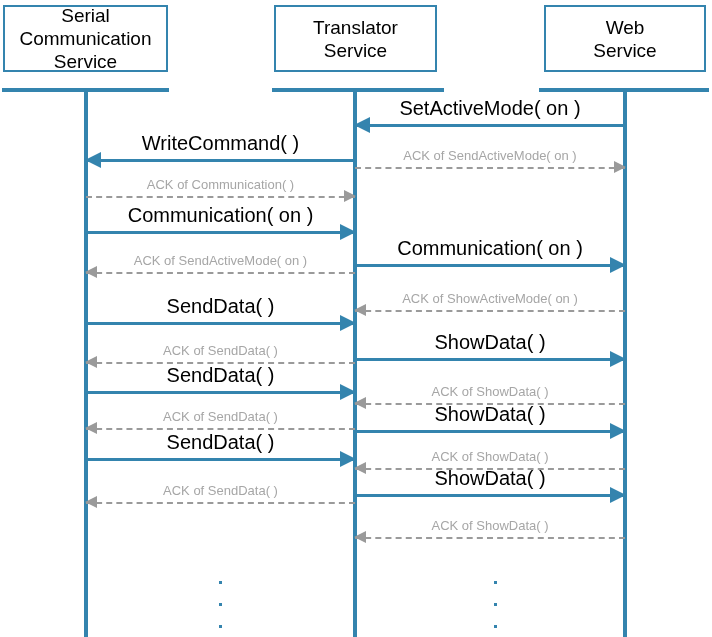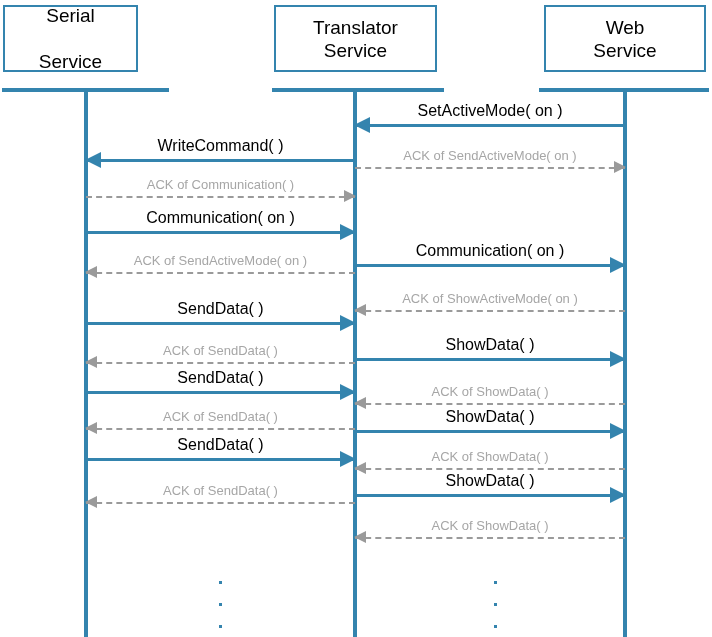--- a/index.html
+++ b/index.html
@@ -102,21 +102,21 @@
   .msg .label {
     position: absolute;
     left: 0;
     right: 0;
     text-align: center;
     white-space: nowrap;
   }
   .msg.solid .label {
     bottom: 4px;
     color: #000000;
-    font-size: 16px;
+    font-size: 20px;
     font-family: "Liberation Sans", sans-serif;
   }
   .msg.dashed .label {
     bottom: 4px;
     color: #A6A6A6;
     font-size: 13px;
     font-family: "Liberation Sans", sans-serif;
   }
 
   
@@ -125,24 +125,24 @@
     width: 3px;
     height: 3px;
     background: #3484AE;
   }
 </style>
 </head>
 <body>
 
 <div id="canvas">
 
-  <div class="participant-box" style="left:3px; top:5px; width:135px; height:67px;">
+  <div class="participant-box" style="left:3px; top:5px; width:165px; height:67px;">
     <div>
       <span>Serial</span><br>
-      <br>
+      <span>Communication</span><br>
       <span>Service</span>
     </div>
   </div>
 
   <div class="participant-box" style="left:274px; top:5px; width:163px; height:67px;">
     <div>
       <span>Translator</span><br>
       <span>Service</span>
     </div>
   </div>

